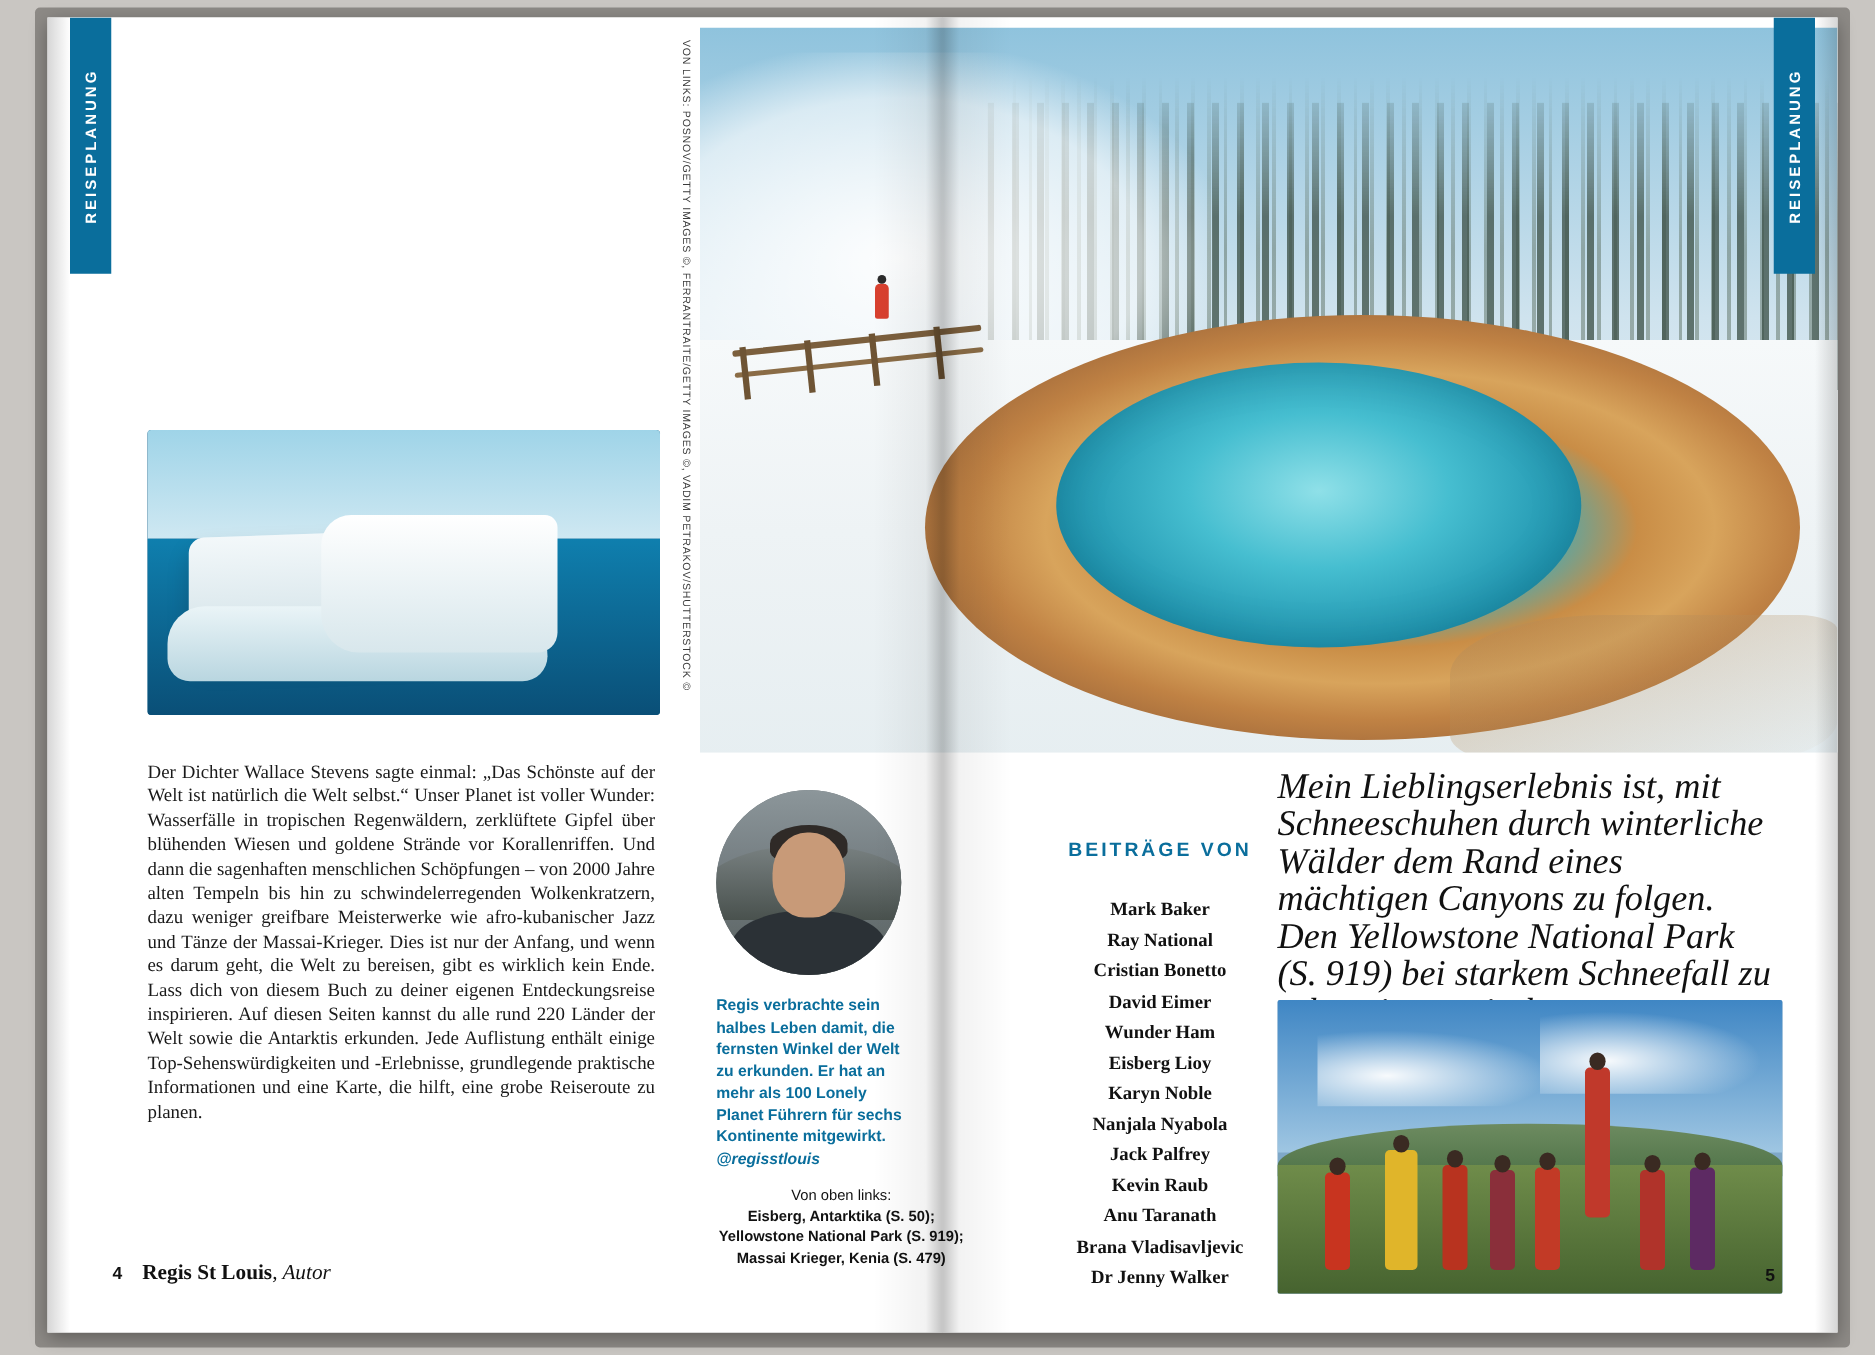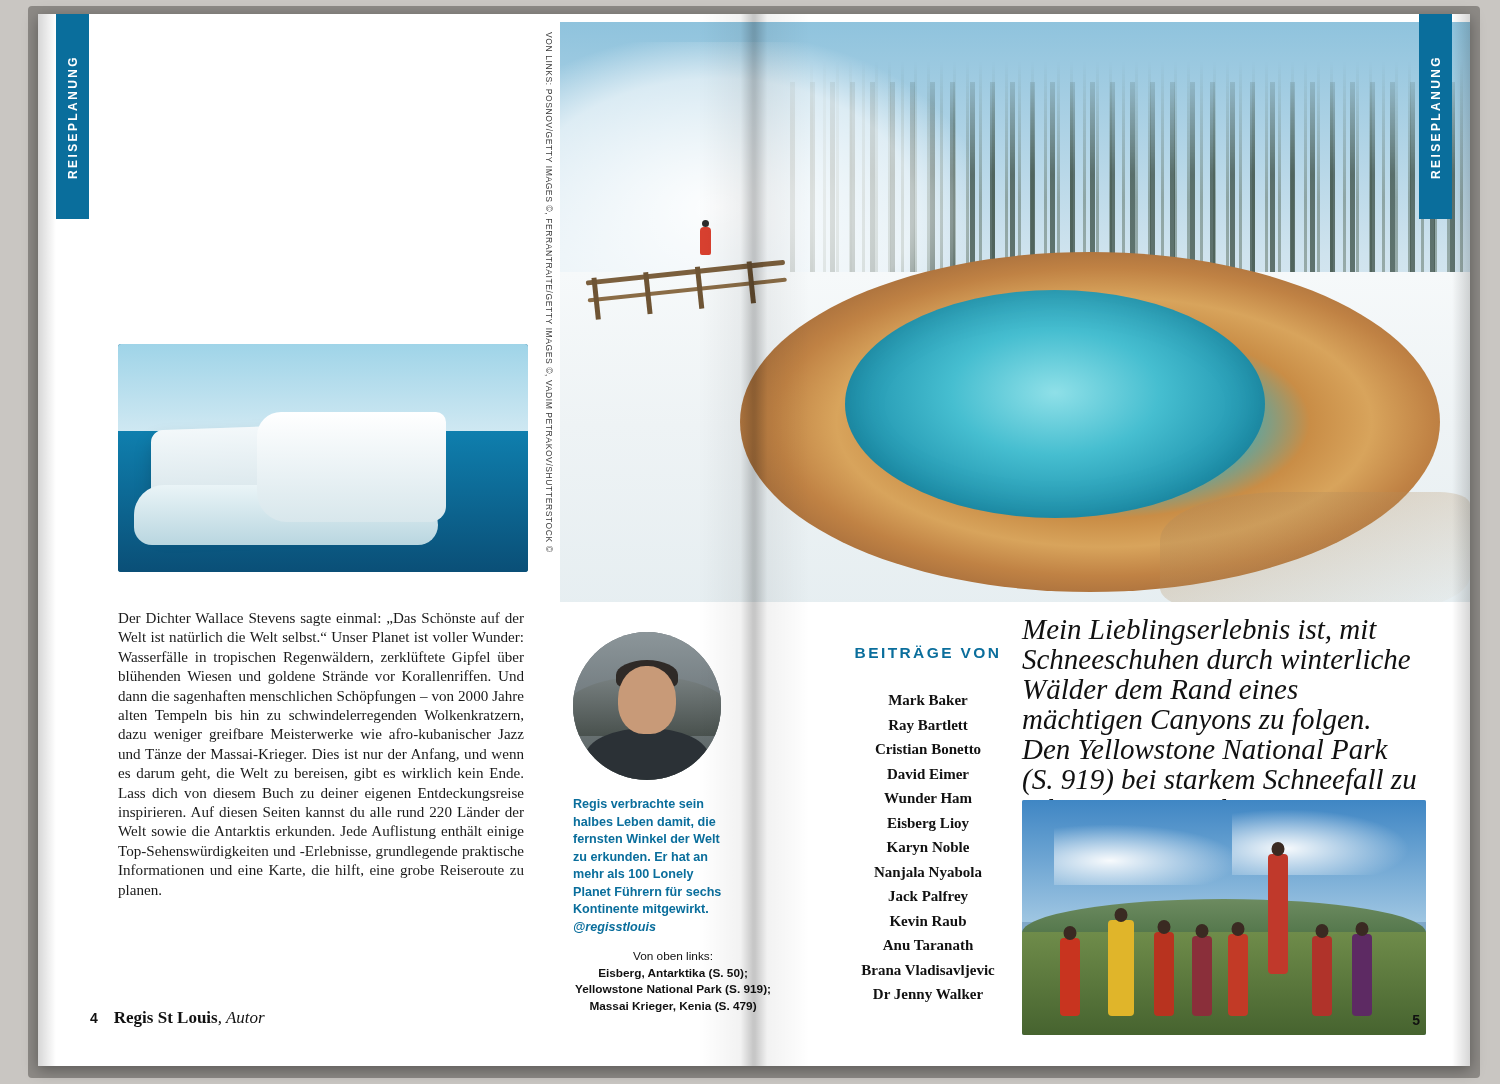--- a/index.html
+++ b/index.html
@@ -235,21 +235,21 @@
   }
   .massai .fig{
     position:absolute;bottom:8%;width:20px;height:86px;border-radius:4px;
   }
   .massai .head{
     position:absolute;left:50%;top:-12px;transform:translateX(-50%);
     width:13px;height:14px;border-radius:50%;background:#3a2a22;
   }
 
   .contrib{
-    position:absolute;left:800px;top:630px;width:180px;z-index:12;
+    position:absolute;left:800px;top:658px;width:180px;z-index:12;
   }
   .contrib h3{
     margin:0 0 26px 0;font-size:15.5px;font-weight:700;color:#0a6e9c;
     letter-spacing:2.4px;text-align:center;
   }
   .contrib ul{margin:0;padding:0;list-style:none;text-align:center;font-weight:bold;}
   .contrib li{
     font-family:"Liberation Serif", serif;
     font-size:15px;line-height:24.5px;color:#111;
   }
@@ -381,21 +381,21 @@
         <div class="head">Von oben links:</div>
         <div class="line">Eisberg, Antarktika (S. 50);</div>
         <div class="line">Yellowstone National Park (S. 919);</div>
         <div class="line">Massai Krieger, Kenia (S. 479)</div>
       </div>
 
       <div class="contrib">
         <h3>BEITRÄGE VON</h3>
         <ul>
           <li>Mark Baker</li>
-          <li>Ray Bartlett</li>
+          <li>Ray National</li>
           <li>Cristian Bonetto</li>
           <li>David Eimer</li>
           <li>Wunder Ham</li>
           <li>Eisberg Lioy</li>
           <li>Karyn Noble</li>
           <li>Nanjala Nyabola</li>
           <li>Jack Palfrey</li>
           <li>Kevin Raub</li>
           <li>Anu Taranath</li>
           <li>Brana Vladisavljevic</li>

